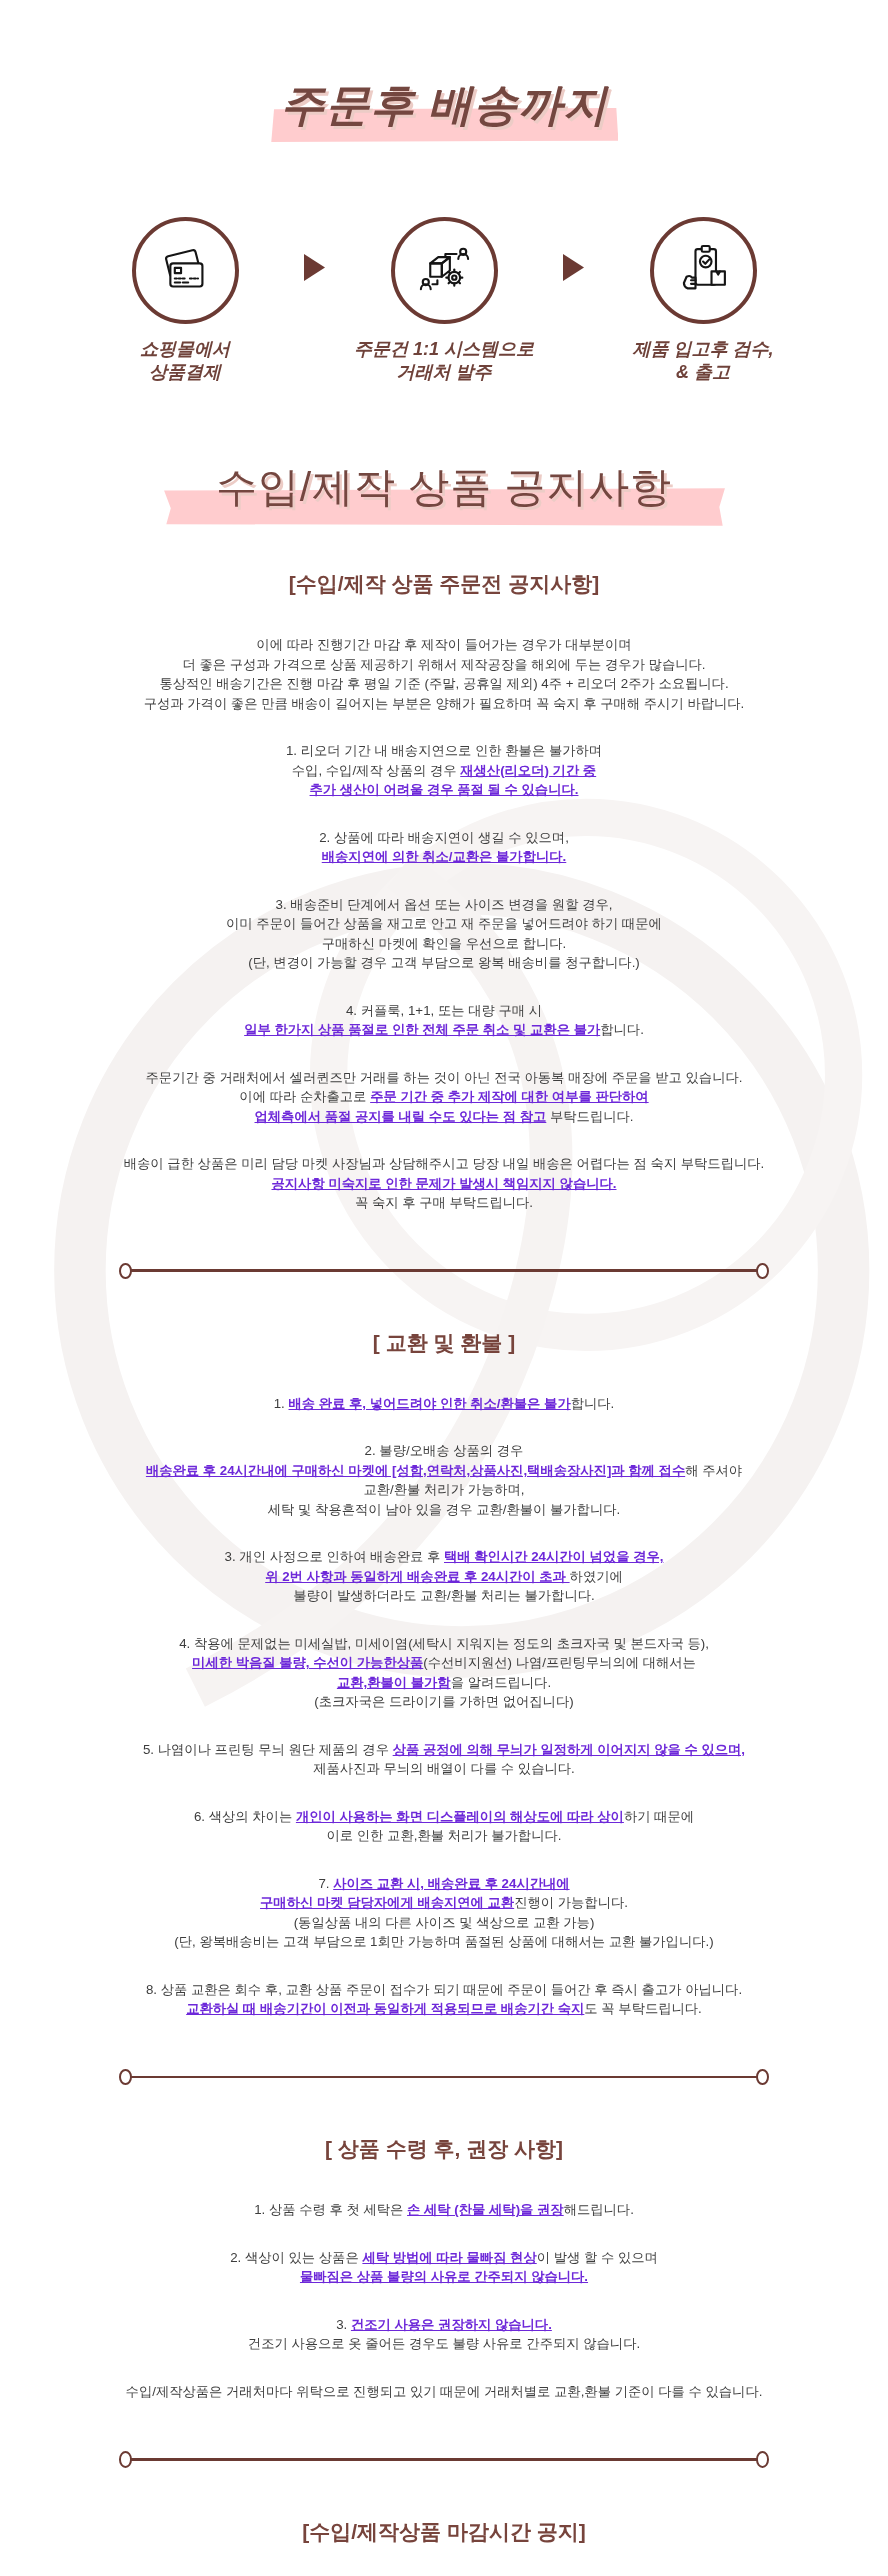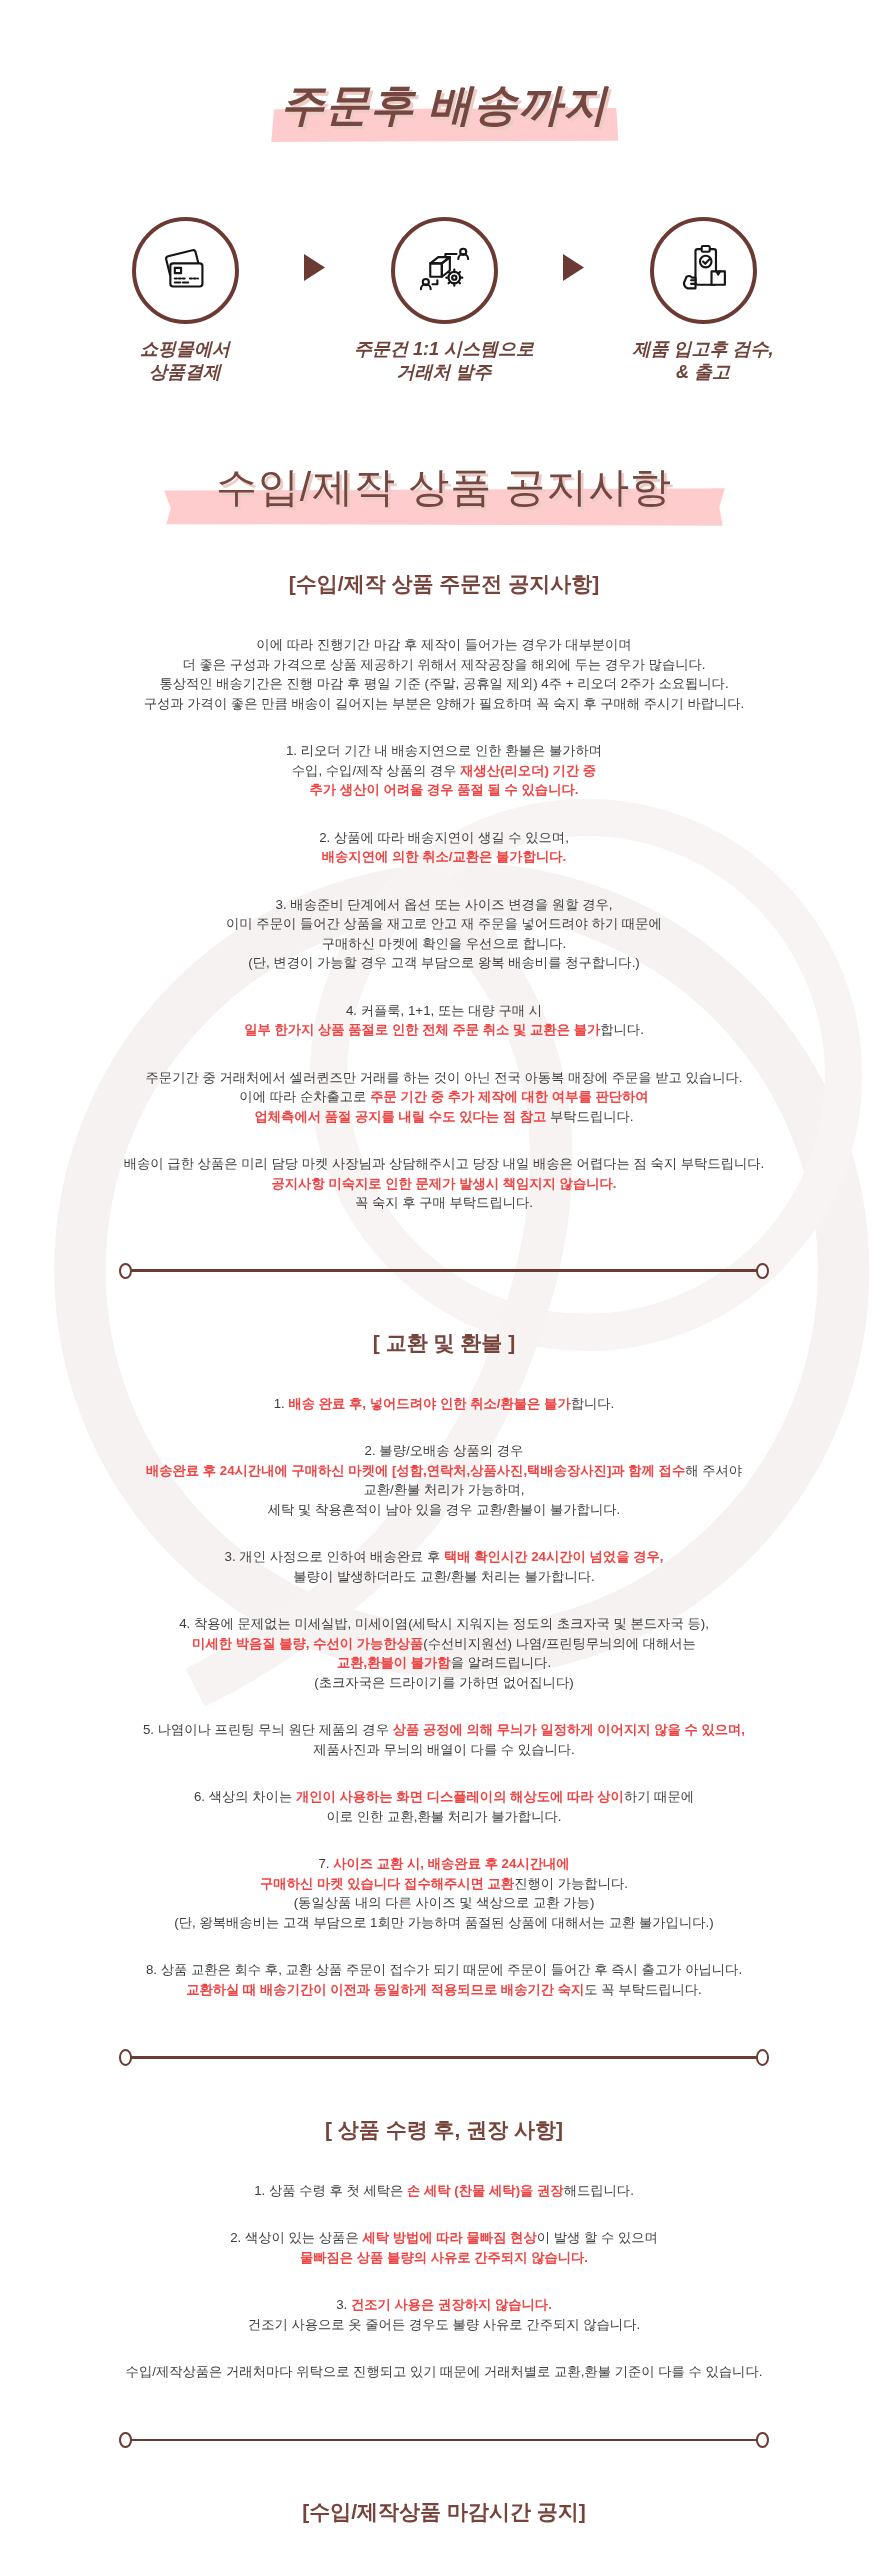--- a/index.html
+++ b/index.html
@@ -41,21 +41,21 @@
   h2.notice-title{
     margin:0;font-size:41px;font-weight:normal;color:#744740;letter-spacing:0.9px;
     text-shadow:2.7px 2.7px 0 #ecccc6;
   }
   #blocks{margin-top:55px;}
   #blocks h3{
     font-size:21px;font-weight:bold;color:#77443c;margin:5.3px 0 37px;
   }
   .para{font-size:13.3px;line-height:19.5px;margin:0 0 28px;color:#3d3d3d;}
   .para .line{display:block;}
-  .para .red{color:#ef4444;font-weight:bold;}
+  .para .red{color:#6d28d9;font-weight:bold;text-decoration:underline;}
   .divider{display:flex;align-items:center;width:650px;margin:50px auto;}
   .divider .ring{width:9px;height:12.4px;border:2.7px solid #6b3a33;border-radius:50%;background:#fff;}
   .divider .bar{flex:1;height:2.7px;background:#6b3a33;margin:0 -0.9px;}
 
   .ic{stroke:#151515;stroke-width:2.4;fill:none;stroke-linecap:round;stroke-linejoin:round;}
   .ic .fillw{fill:#ffffff;}
 </style>
 </head>
 <body>
 
@@ -204,39 +204,40 @@
           <span class="line"><span>1. </span><span class="red">배송 완료 후, 넣어드려야 인한 취소/환불은 불가</span><span>합니다.</span></span>
         </p>
         <p class="para">
           <span class="line"><span>2. 불량/오배송 상품의 경우</span></span>
           <span class="line"><span class="red">배송완료 후 24시간내에 구매하신 마켓에 [성함,연락처,상품사진,택배송장사진]과 함께 접수</span><span>해 주셔야</span></span>
           <span class="line"><span>교환/환불 처리가 가능하며,</span></span>
           <span class="line"><span>세탁 및 착용흔적이 남아 있을 경우 교환/환불이 불가합니다.</span></span>
         </p>
         <p class="para">
           <span class="line"><span>3. 개인 사정으로 인하여 배송완료 후 </span><span class="red">택배 확인시간 24시간이 넘었을 경우,</span></span>
+          <span class="line"><span class="red">위 2번 사항과 동일하게 배송완료 후 24시간이 초과 </span><span>하였기에</span></span>
           <span class="line"><span>불량이 발생하더라도 교환/환불 처리는 불가합니다.</span></span>
         </p>
         <p class="para">
           <span class="line"><span>4. 착용에 문제없는 미세실밥, 미세이염(세탁시 지워지는 정도의 초크자국 및 본드자국 등),</span></span>
           <span class="line"><span class="red">미세한 박음질 불량, 수선이 가능한상품</span><span>(수선비지원선) 나염/프린팅무늬의에 대해서는</span></span>
           <span class="line"><span class="red">교환,환불이 불가함</span><span>을 알려드립니다.</span></span>
           <span class="line"><span>(초크자국은 드라이기를 가하면 없어집니다)</span></span>
         </p>
         <p class="para">
           <span class="line"><span>5. 나염이나 프린팅 무늬 원단 제품의 경우 </span><span class="red">상품 공정에 의해 무늬가 일정하게 이어지지 않을 수 있으며,</span></span>
           <span class="line"><span>제품사진과 무늬의 배열이 다를 수 있습니다.</span></span>
         </p>
         <p class="para">
           <span class="line"><span>6. 색상의 차이는 </span><span class="red">개인이 사용하는 화면 디스플레이의 해상도에 따라 상이</span><span>하기 때문에</span></span>
           <span class="line"><span>이로 인한 교환,환불 처리가 불가합니다.</span></span>
         </p>
         <p class="para">
           <span class="line"><span>7. </span><span class="red">사이즈 교환 시, 배송완료 후 24시간내에</span></span>
-          <span class="line"><span class="red">구매하신 마켓 있습니다 접수해주시면 교환</span><span>진행이 가능합니다.</span></span>
+          <span class="line"><span class="red">구매하신 마켓 담당자에게 배송지연에 교환</span><span>진행이 가능합니다.</span></span>
           <span class="line"><span>(동일상품 내의 다른 사이즈 및 색상으로 교환 가능)</span></span>
           <span class="line"><span>(단, 왕복배송비는 고객 부담으로 1회만 가능하며 품절된 상품에 대해서는 교환 불가입니다.)</span></span>
         </p>
         <p class="para">
           <span class="line"><span>8. 상품 교환은 회수 후, 교환 상품 주문이 접수가 되기 때문에 주문이 들어간 후 즉시 출고가 아닙니다.</span></span>
           <span class="line"><span class="red">교환하실 때 배송기간이 이전과 동일하게 적용되므로 배송기간 숙지</span><span>도 꼭 부탁드립니다.</span></span>
         </p>
         <div class="divider">
           <span class="ring"></span>
           <span class="bar"></span>

